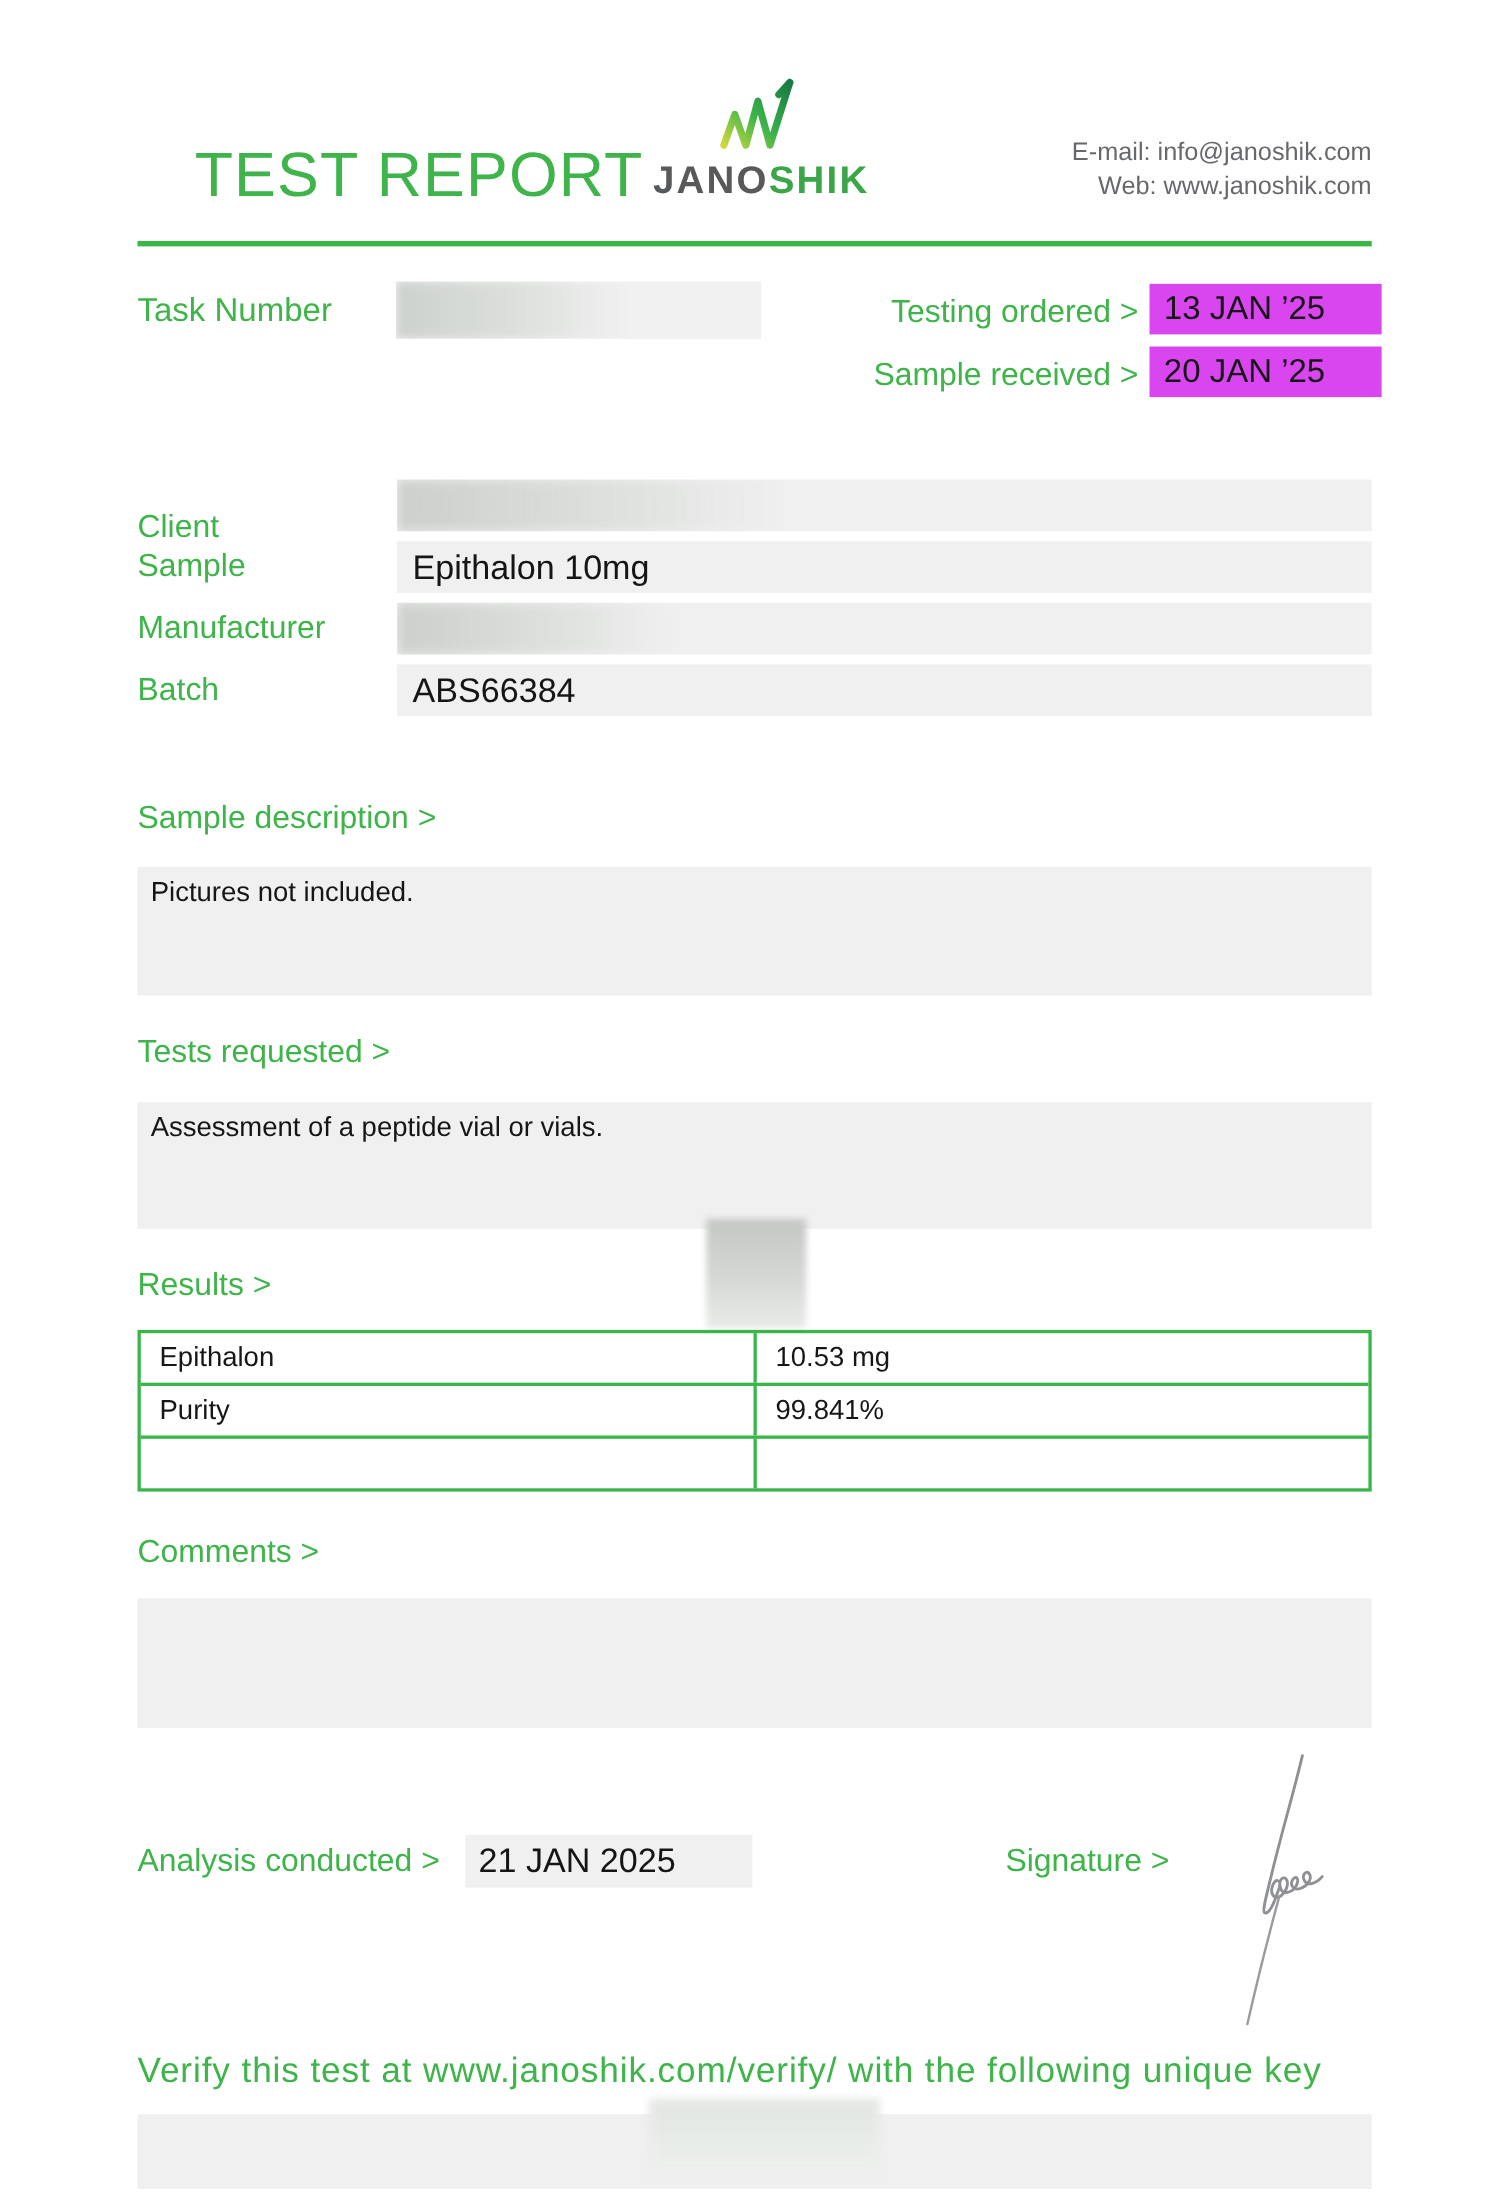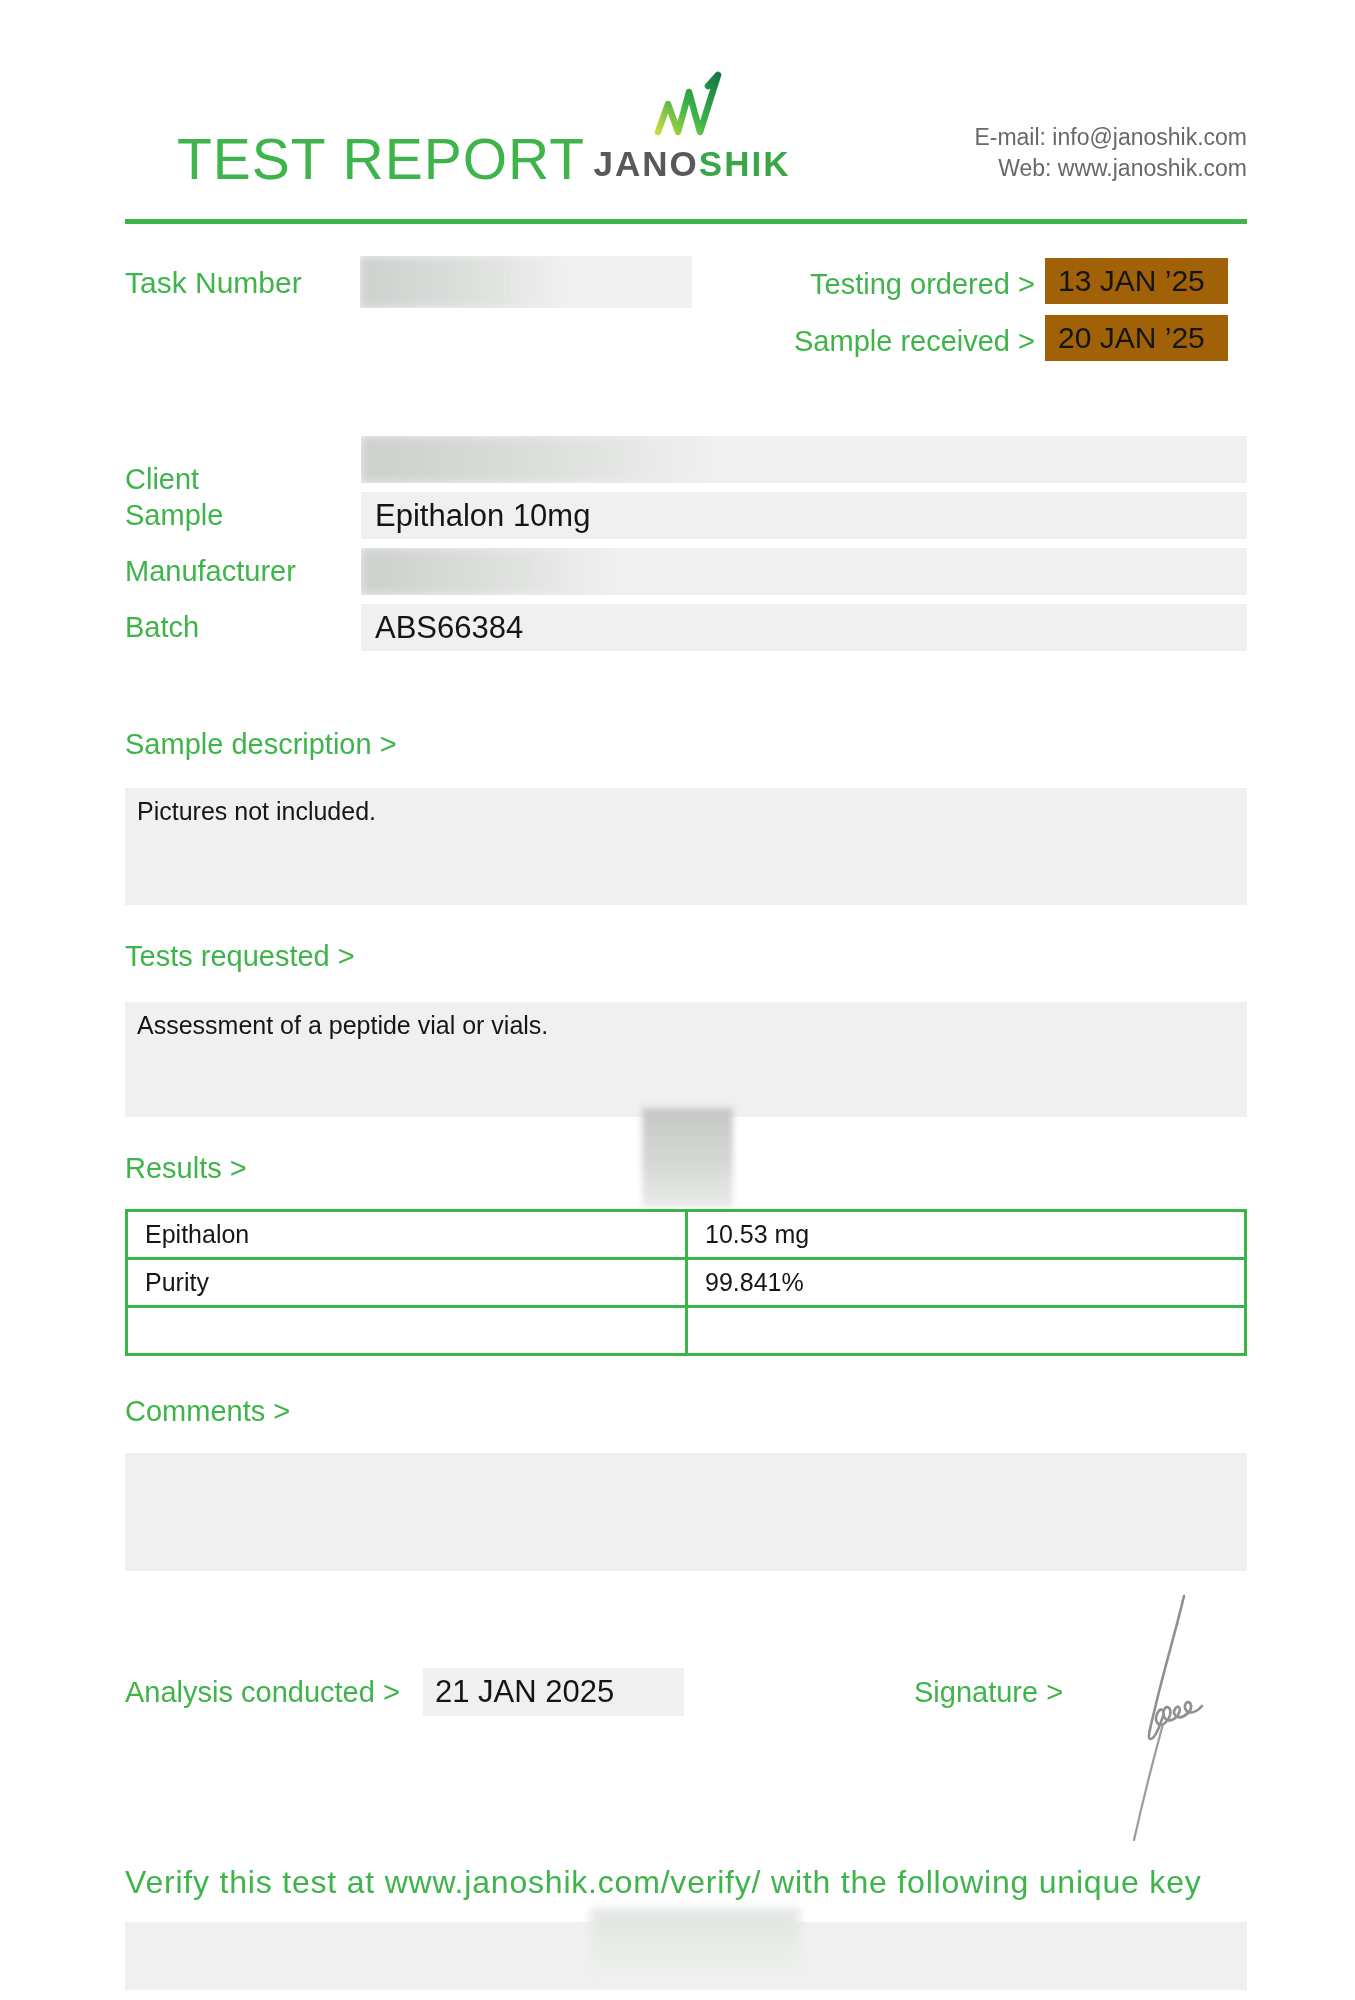--- a/index.html
+++ b/index.html
@@ -20,21 +20,21 @@
   .value-dark{font-size:30px;font-weight:500;color:#151515;white-space:nowrap;}
 
   .task-label{left:125px;top:266px;font-size:30px;}
   .task-box{left:360px;top:256px;width:332px;height:52px;background:#f1f1f1;overflow:hidden;}
   .task-redact{position:absolute;left:0;top:0;width:210px;height:100%;
     background:linear-gradient(90deg,rgba(203,208,204,0.95) 0%,rgba(216,220,216,0.8) 55%,rgba(236,238,236,0) 100%);
     filter:blur(4px);}
   .date-row-label{text-align:right;width:330px;}
   .tl1{left:705px;top:268px;}
   .tl2{left:705px;top:325px;}
-  .date-box{width:183px;height:46px;background:#a16207;display:flex;align-items:center;padding-left:13px;box-sizing:border-box;}
+  .date-box{width:211px;height:46px;background:#d946ef;display:flex;align-items:center;padding-left:13px;box-sizing:border-box;}
   .db1{left:1045px;top:258px;}
   .db2{left:1045px;top:315px;}
 
   .info-label{left:125px;height:47px;display:flex;align-items:center;}
   .bar{left:361px;width:886px;height:47px;background:#f0f0f0;display:flex;align-items:center;overflow:hidden;text-align:center;}
   .bar .txt{margin-left:14px;}
   .bar-redact{position:absolute;left:0;top:0;height:100%;
     background:linear-gradient(90deg,rgba(200,204,200,0.9) 0%,rgba(214,218,214,0.75) 55%,rgba(240,240,240,0) 100%);
     filter:blur(5px);}
 

